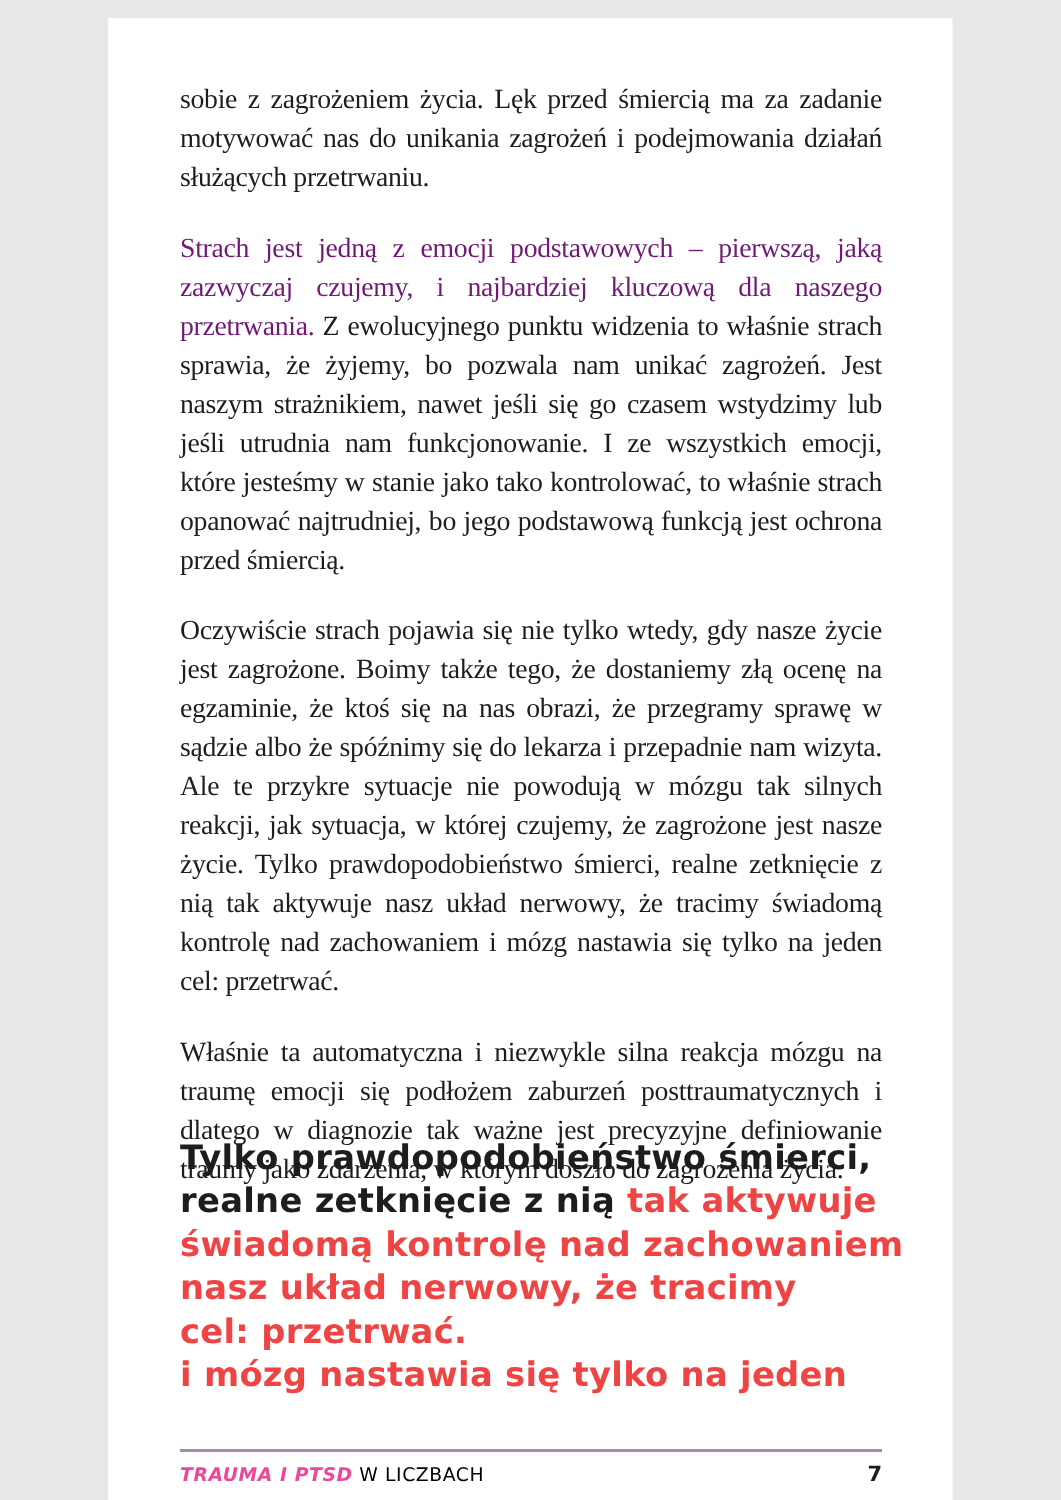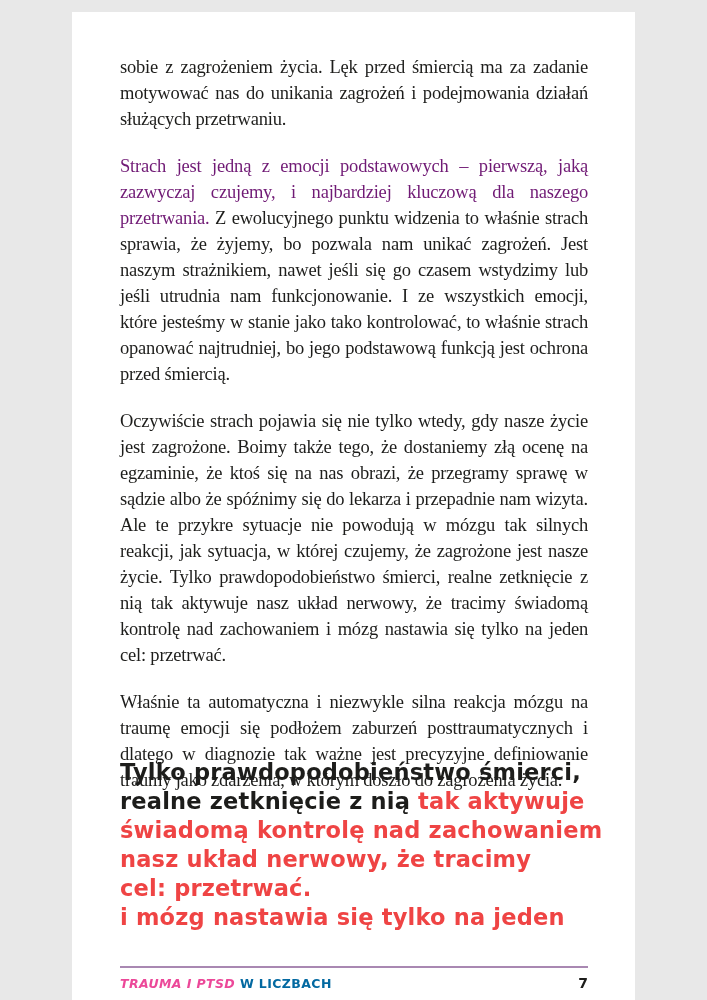--- a/index.html
+++ b/index.html
@@ -65,22 +65,22 @@
   .series-title {
     font-size: 12.5px;
     letter-spacing: 0.4px;
   }
   .series-bold {
     font-weight: bold;
     color: #ec4899;
     font-style: italic;
   }
   .series-rest {
-    font-weight: bold;
-    color: #0369a1;
+    font-weight: normal;
+    color: #000000;
   }
   .page-number {
     font-weight: bold;
     font-size: 14px;
     color: #1d1d1b;
   }
 </style>
 </head>
 <body>
 

